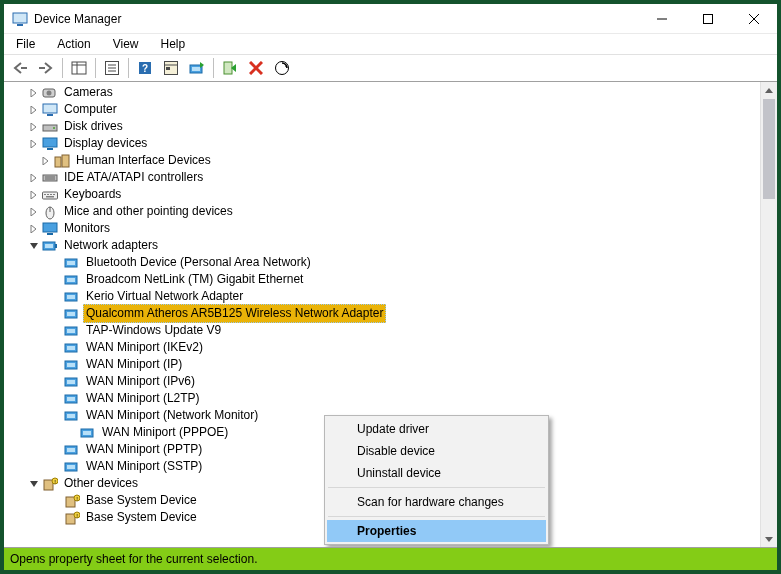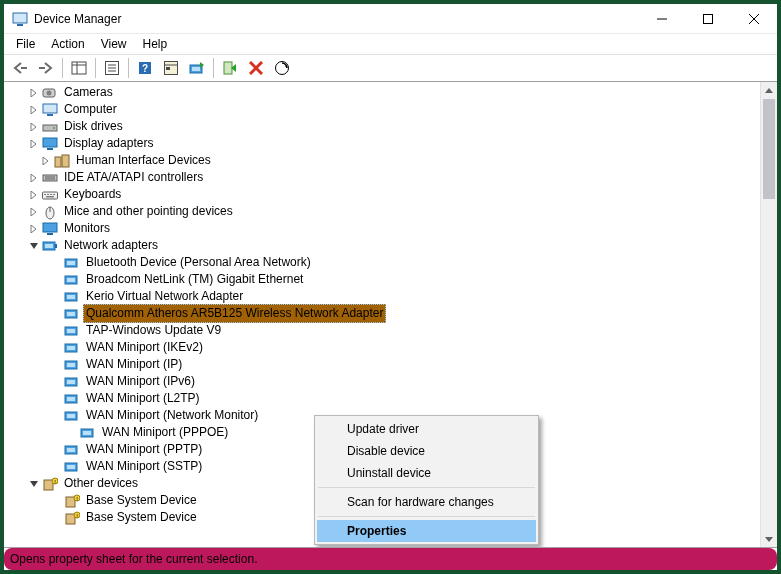--- a/index.html
+++ b/index.html
@@ -3,38 +3,38 @@
 <meta charset="utf-8">
 <style>
   * { box-sizing: border-box; }
   html, body { margin: 0; padding: 0; font-family: "Segoe UI", Tahoma, sans-serif; font-size: 12px; color: #000; }
   .window { width: 781px; height: 574px; border: 4px solid #14532d; background: #fff; display: flex; flex-direction: column; position: relative; }
   .titlebar { height: 30px; display: flex; align-items: center; padding: 0 0 0 8px; background: #fff; border-bottom: 1px solid #eaeaea; }
   .titlebar .icon { width: 16px; height: 16px; margin-right: 6px; }
   .titlebar .title { flex: 0 0 auto; }
   .titlebar .spacer { flex: 1 1 auto; }
   .winbtn { width: 46px; height: 30px; display: flex; align-items: center; justify-content: center; }
-  .menubar { height: 20px; display: flex; align-items: center; padding: 0 4px; gap: 0; background: #fff; }
+  .menubar { height: 20px; display: flex; align-items: center; padding: 0 4px; gap: 6px; background: #fff; }
   .menuitem { padding: 2px 8px; }
   .toolbar { height: 28px; display: flex; align-items: center; padding: 0 4px; gap: 2px; border-top: 1px solid #e1e1e1; border-bottom: 1px solid #a0a0a0; background: #fff; }
   .toolbtn { width: 24px; height: 24px; display: flex; align-items: center; justify-content: center; border: 1px solid transparent; }
   .toolsep { width: 1px; height: 20px; background: #c0c0c0; margin: 0 2px; }
   .content { flex: 1 1 auto; position: relative; border-bottom: 1px solid #a0a0a0; overflow: hidden; }
   .treewrap { position: absolute; inset: 0; overflow: hidden; padding: 2px 0 0 0; }
   .scrollbar { position: absolute; right: 0; top: 0; bottom: 0; width: 17px; background: #f0f0f0; border-left: 1px solid #e1e1e1; display: flex; flex-direction: column; }
   .sb-btn { height: 17px; background: #f0f0f0; display: flex; align-items: center; justify-content: center; }
   .sb-track { flex: 1 1 auto; position: relative; }
   .sb-thumb { position: absolute; top: 0; left: 2px; right: 2px; height: 100px; background: #c2c3c9; }
-  .status { height: 22px; display: flex; align-items: center; padding: 0 6px; background: #be185d; border-radius: 8px; }
+  .status { height: 22px; display: flex; align-items: center; padding: 0 6px; background: #84cc16; }
   .node { display: flex; align-items: center; height: 17px; line-height: 17px; white-space: nowrap; }
   .expander { width: 16px; height: 16px; display: inline-flex; align-items: center; justify-content: center; flex-shrink: 0; }
   .devicon { width: 16px; height: 16px; margin: 0 3px 0 0; flex-shrink: 0; display: inline-flex; align-items: center; justify-content: center; }
   .label { padding: 0 2px; border: 1px dotted transparent; }
-  .label.selected { background: #a16207; border-color: #99c9ef; text-align: right; }
-  .ctxmenu { position: absolute; left: 310px; top: 333px; width: 225px; background: #f2f2f2; border: 1px solid #b8b8b8; box-shadow: 3px 3px 4px rgba(0,0,0,0.35); padding: 2px; }
+  .label.selected { background: #eab308; border-color: #99c9ef; text-align: right; }
+  .ctxmenu { position: absolute; left: 320px; top: 333px; width: 225px; background: #f2f2f2; border: 1px solid #b8b8b8; box-shadow: 3px 3px 4px rgba(0,0,0,0.35); padding: 2px; }
   .ctxitem { height: 22px; display: flex; align-items: center; padding: 0 12px 0 30px; }
   .ctxitem.hl { background: #91c9f7; font-weight: 600; }
   .ctxsep { height: 1px; background: #d7d7d7; margin: 3px 1px; }
   svg { display: block; }
 </style>
 </head>
 <body>
 
 <div class="window">
 
@@ -198,21 +198,21 @@
             <svg width="8" height="8">
               <path d="M1 0 L6 4 L1 8 Z" fill="none" stroke="#7a7a7a"></path>
             </svg>
           </span>
         <span class="devicon">
             <svg width="16" height="16">
               <rect x="1" y="2" width="14" height="9" fill="#4aa0e0" stroke="#1a6aa8"></rect>
               <rect x="5" y="12" width="6" height="2" fill="#1a6aa8"></rect>
             </svg>
           </span>
-        <span class="label">Display adapters</span>
+        <span class="label">Display devices</span>
       </div>
 
       <div class="node" style="padding-left:34px">
         <span class="expander">
             <svg width="8" height="8">
               <path d="M1 0 L6 4 L1 8 Z" fill="none" stroke="#7a7a7a"></path>
             </svg>
           </span>
         <span class="devicon">
             <svg width="16" height="16">

